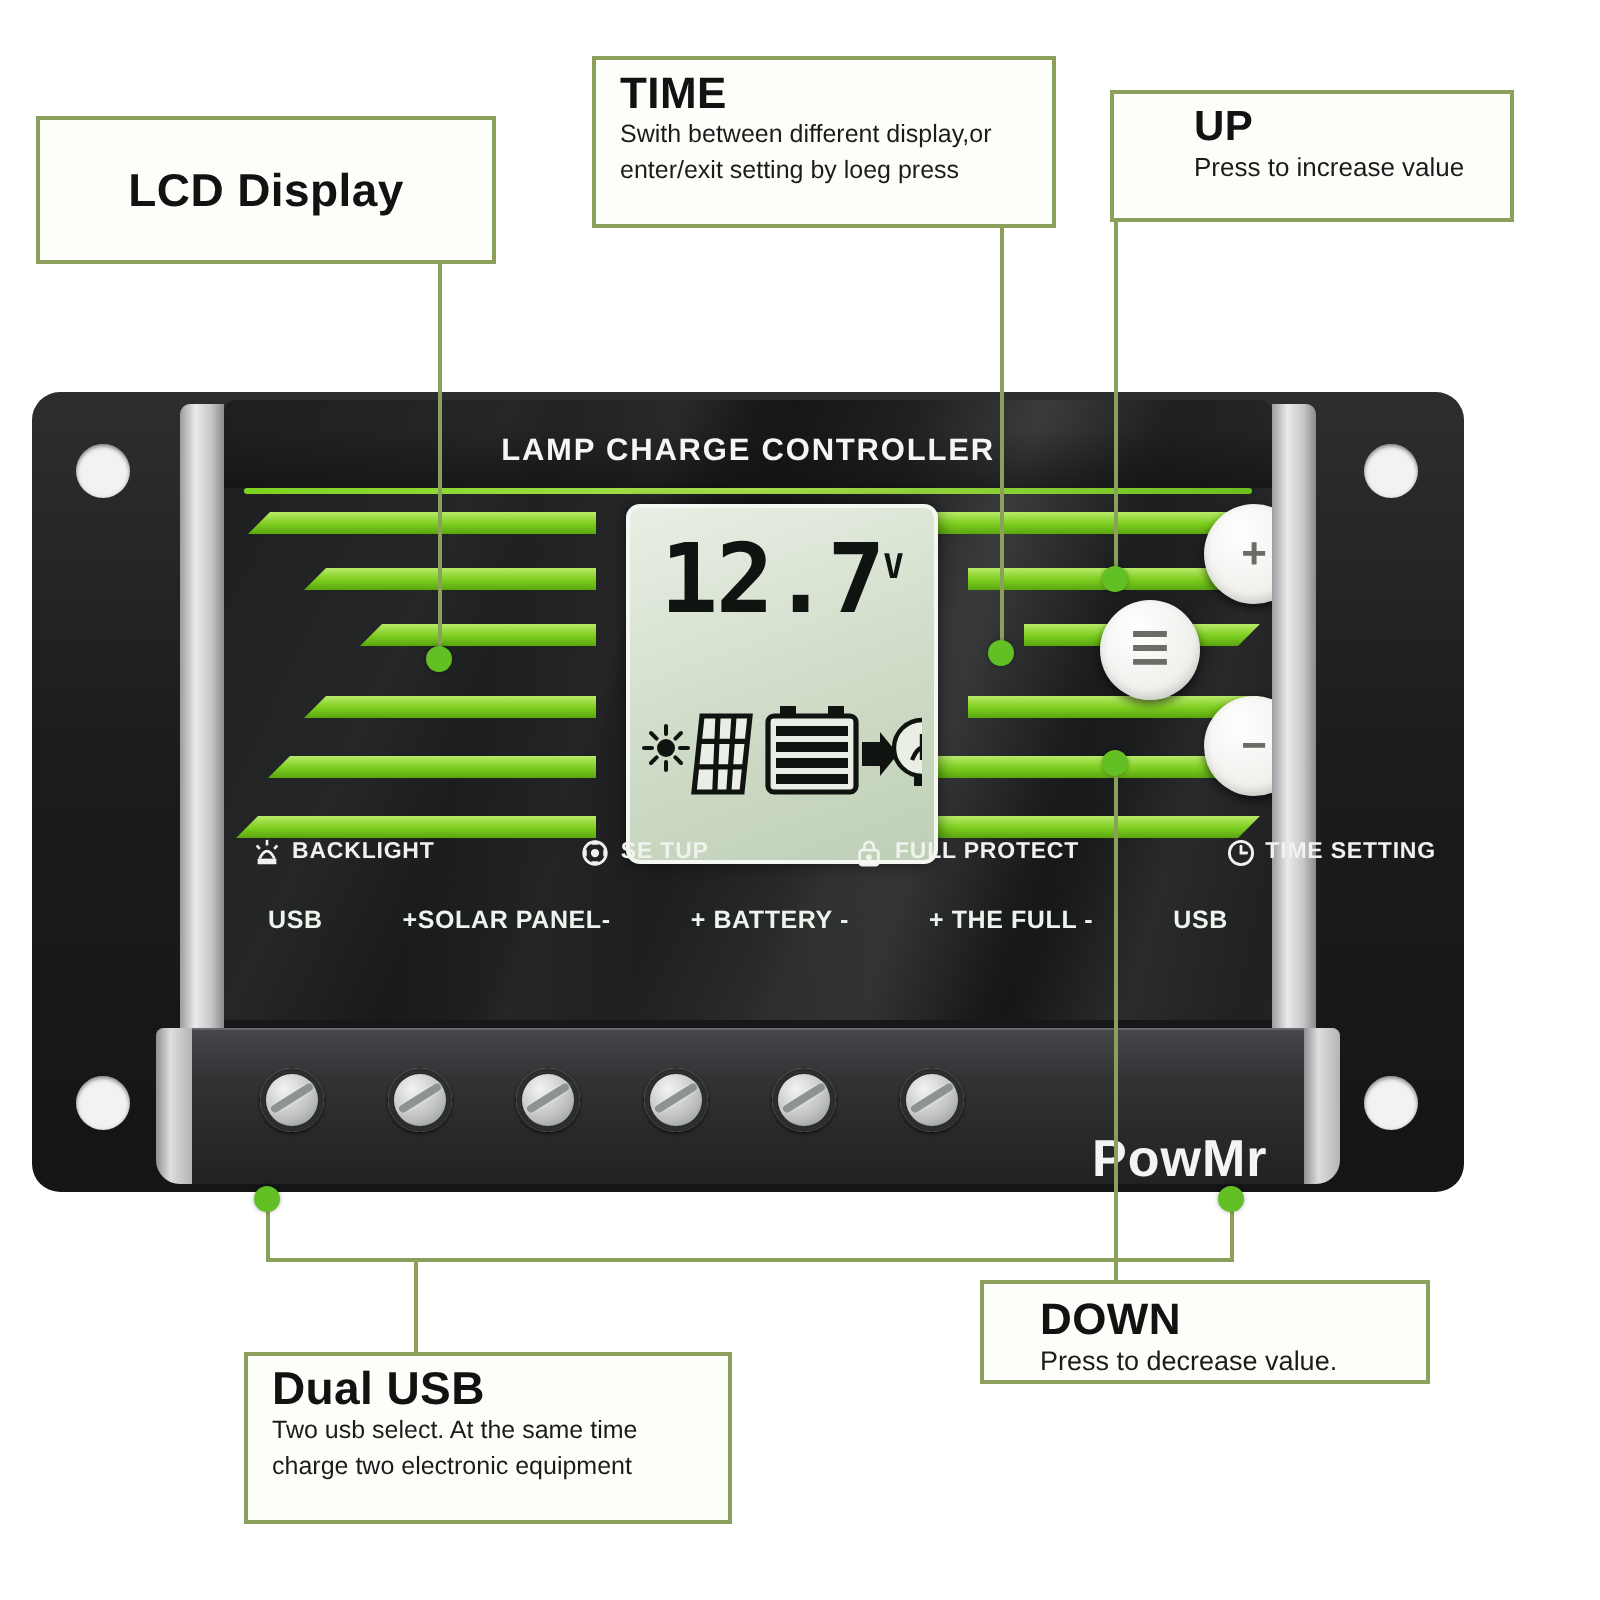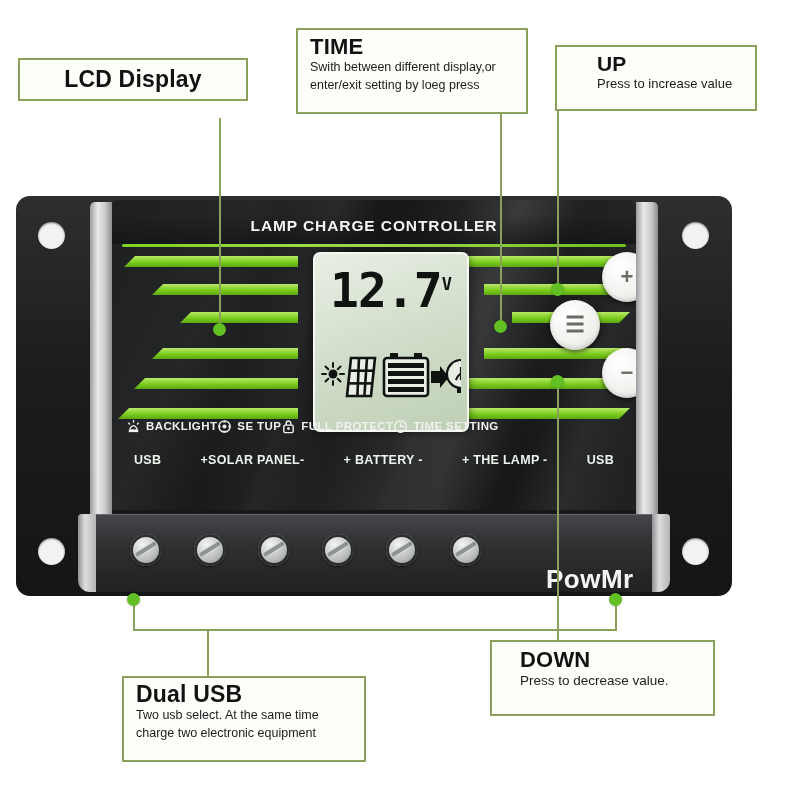--- a/index.html
+++ b/index.html
@@ -12,32 +12,32 @@
 
   
   .callout{
     position:absolute;background:#fdfdfa;
     border:2px solid #8ba05a;box-sizing:border-box;
     padding:4px 10px;z-index:40;
   }
   .co-title{font-weight:bold;color:#121212;letter-spacing:.2px;line-height:1.05;}
   .co-sub{color:#1b1b1b;line-height:1.45;}
 
-  #co-lcd{left:18px;top:58px;width:230px;height:43px;display:flex;align-items:center;justify-content:center;}
+  #co-lcd{left:18px;top:58px;width:230px;height:74px;display:flex;align-items:center;justify-content:center;}
   #co-lcd .co-title{font-size:23px;}
 
   #co-menu{left:296px;top:28px;width:232px;height:86px;}
   #co-menu .co-title{font-size:22px;margin:1px 0 0 2px;}
   #co-menu .co-sub{font-size:12.5px;margin-left:2px;}
 
   #co-up{left:555px;top:45px;width:202px;height:66px;padding-left:40px;}
   #co-up .co-title{font-size:21px;margin-top:2px;}
   #co-up .co-sub{font-size:13px;}
 
-  #co-down{left:490px;top:640px;width:225px;height:76px;padding-left:28px;}
+  #co-down{left:490px;top:640px;width:225px;height:52px;padding-left:28px;}
   #co-down .co-title{font-size:22px;margin-top:2px;}
   #co-down .co-sub{font-size:13.5px;}
 
   #co-usb{left:122px;top:676px;width:244px;height:86px;}
   #co-usb .co-title{font-size:23px;margin:0 0 0 2px;}
   #co-usb .co-sub{font-size:12.5px;margin-left:2px;}
 
   
   .lead{position:absolute;background:#8ba05a;z-index:30;}
   .lead.v{width:2px;}
@@ -104,21 +104,21 @@
     background:linear-gradient(160deg,#e8efe4,#cfdcc8 55%,#bfcfb6);
     border:2px solid #f4f7f2;border-radius:7px;box-shadow:0 0 8px rgba(0,0,0,.55);margin-left:15px;}
   .lcd-read{position:absolute;left:0;top:8px;width:100%;text-align:center;
     color:#101410;font-size:48px;font-weight:bold;letter-spacing:-1px;
     font-family:"DejaVu Sans Mono", monospace;}
   .lcd-unit{font-size:17px;vertical-align:super;letter-spacing:0;}
   .lcd-icons{position:absolute;left:6px;top:86px;width:140px;height:74px;}
 
   
   .func-row{position:absolute;left:96px;top:216px;width:620px;height:28px;
-    display:flex;align-items:center;justify-content:flex-start;
+    display:flex;align-items:center;justify-content:space-between;
     padding:0 14px;box-sizing:border-box;}
   .func{display:flex;align-items:center;gap:5px;
     color:#f0f2ee;font-size:11.5px;font-weight:bold;letter-spacing:.4px;white-space:nowrap;}
 
   
   .term-row{position:absolute;left:96px;top:250px;width:524px;height:28px;
     display:flex;align-items:center;justify-content:space-between;
     padding:0 22px;box-sizing:border-box;}
   .term{color:#eef3ec;font-size:12.5px;font-weight:bold;letter-spacing:.3px;white-space:nowrap;}
 
@@ -309,21 +309,21 @@
           <path d="M8 4.3 V8 h3" fill="none" stroke="#f0f2ee" stroke-width="1.5" stroke-linecap="round"></path>
         </svg>
         <span>TIME SETTING</span>
       </div>
     </div>
 
     <div class="term-row">
       <span class="term">USB</span>
       <span class="term">+SOLAR PANEL-</span>
       <span class="term">+ BATTERY -</span>
-      <span class="term">+ THE LAMP -</span>
+      <span class="term">+ THE FULL -</span>
       <span class="term">USB</span>
     </div>
 
     <div class="term-strip">
       <div class="strip-rail" id="sr-l"></div>
       <div class="strip-rail" id="sr-r"></div>
       <div class="screw" style="left:52px;"></div>
       <div class="screw" style="left:116px;"></div>
       <div class="screw" style="left:180px;"></div>
       <div class="screw" style="left:244px;"></div>

